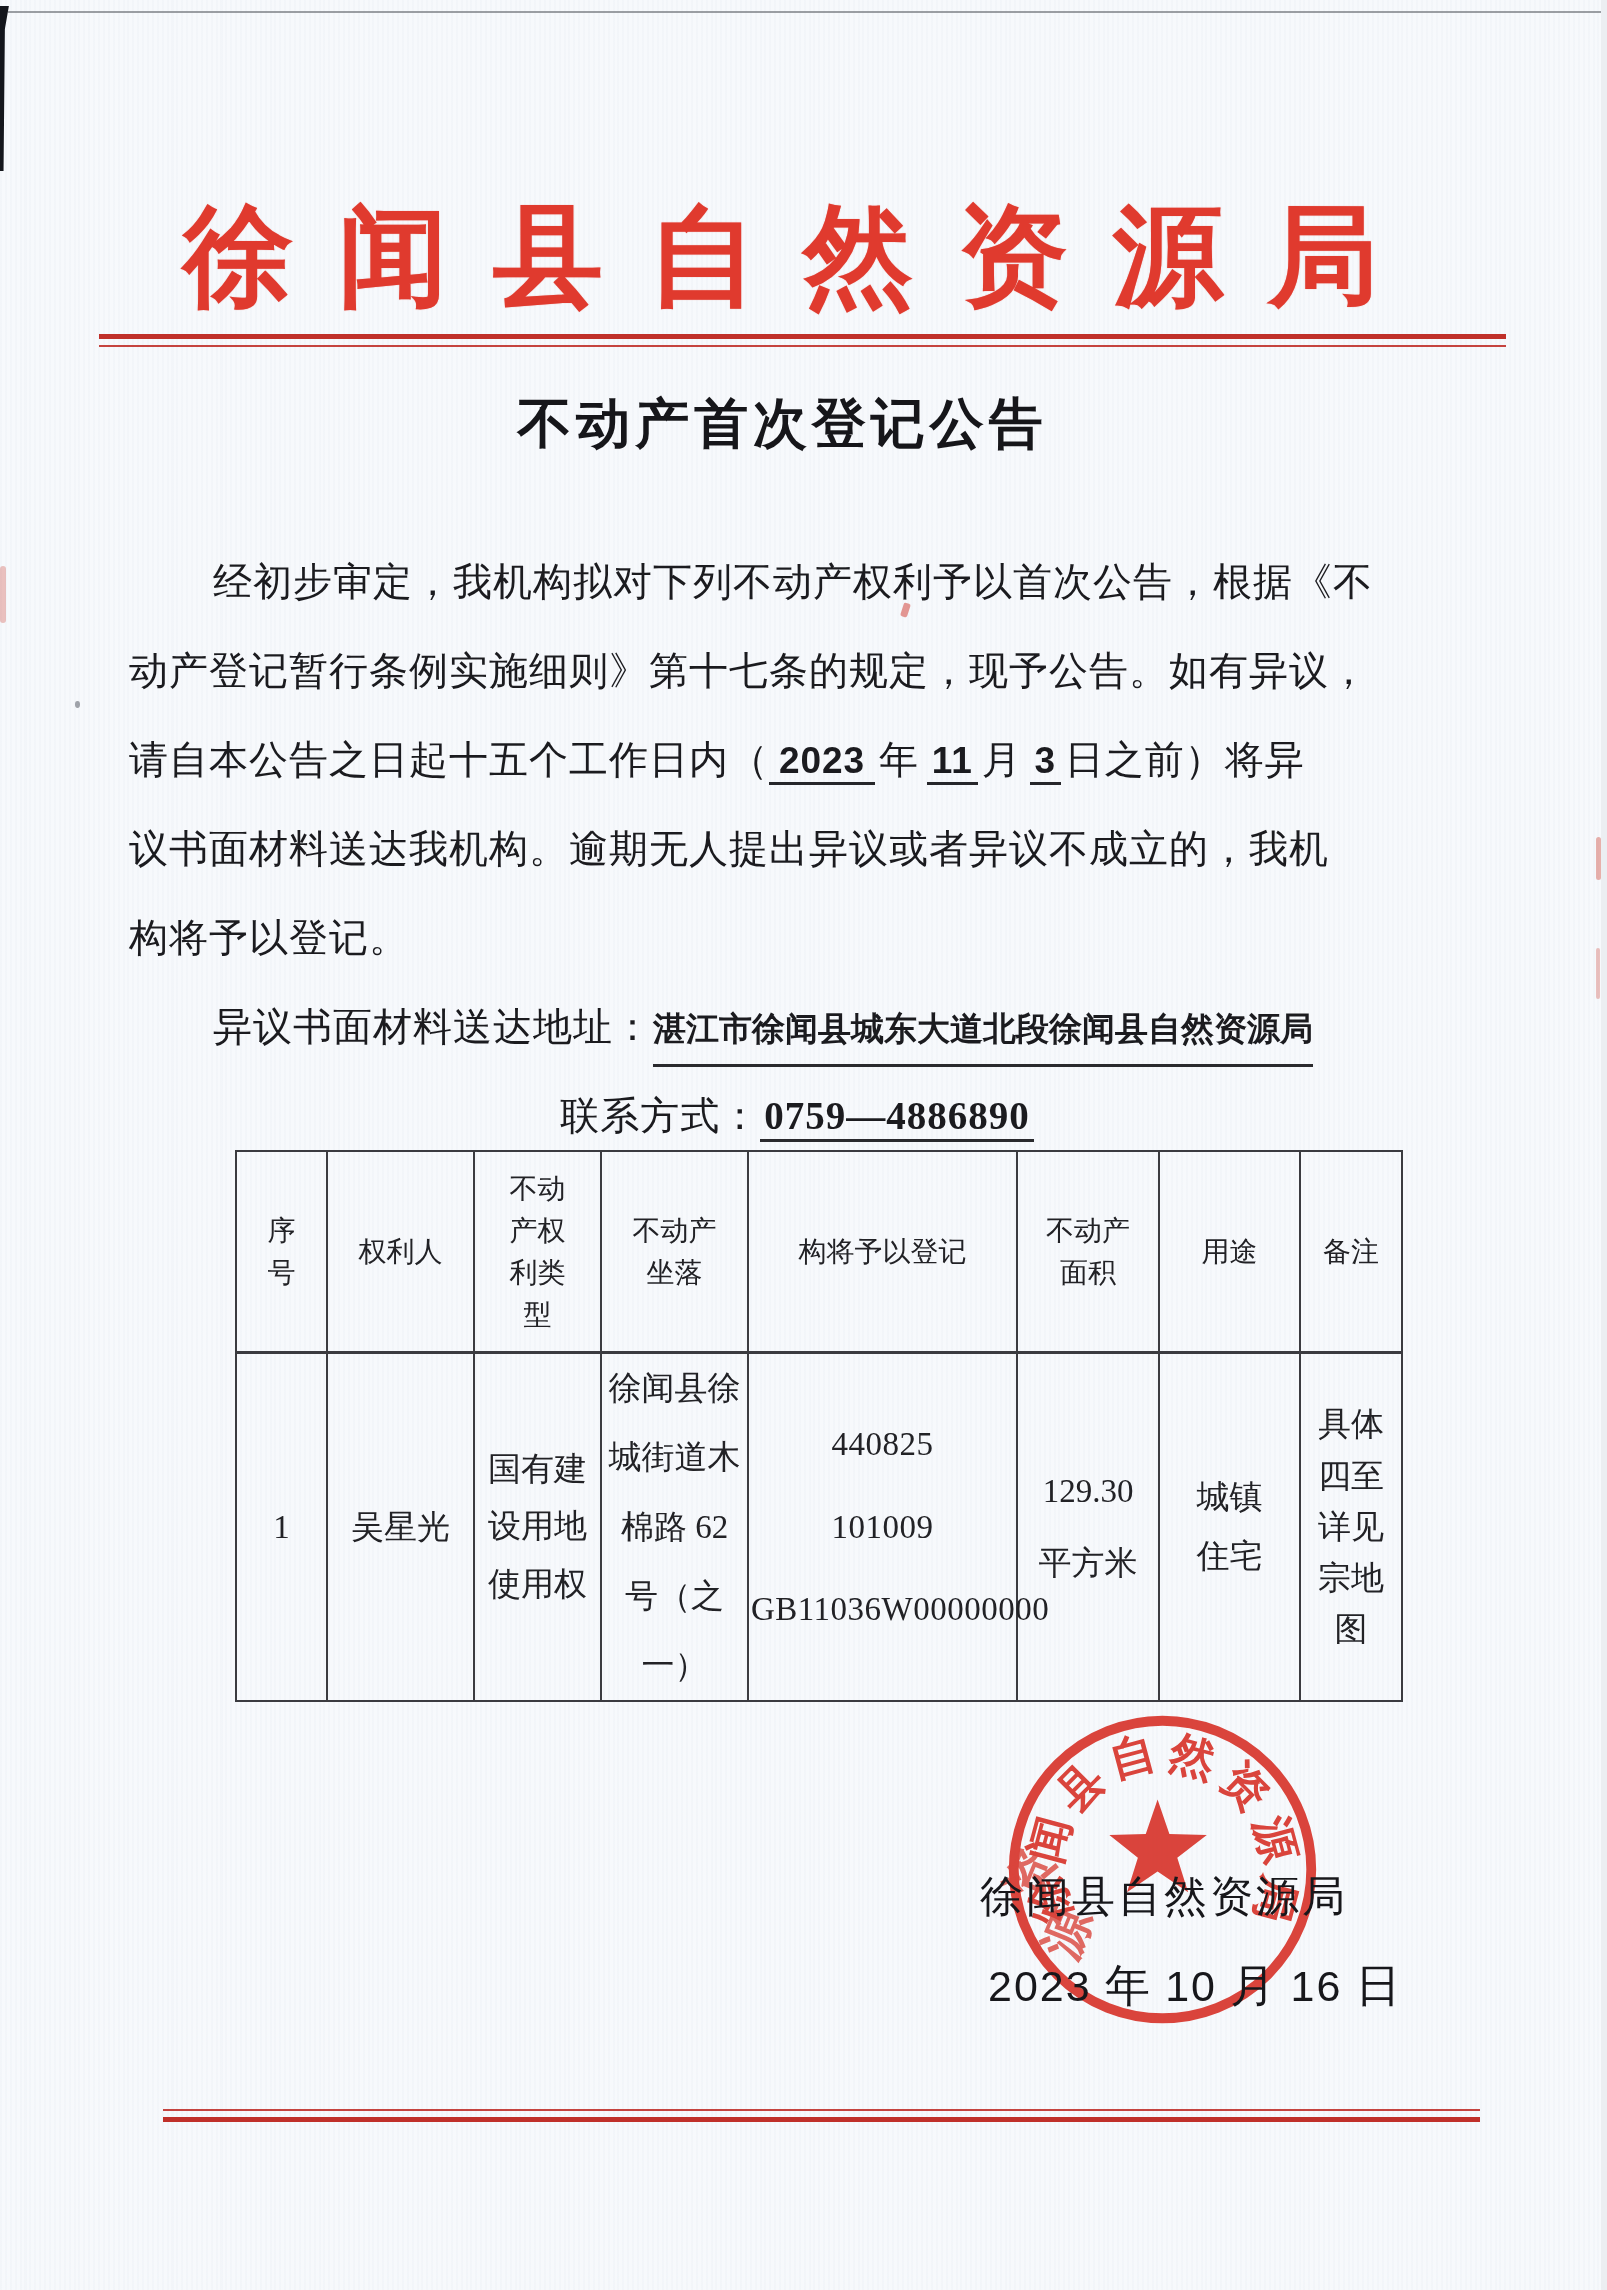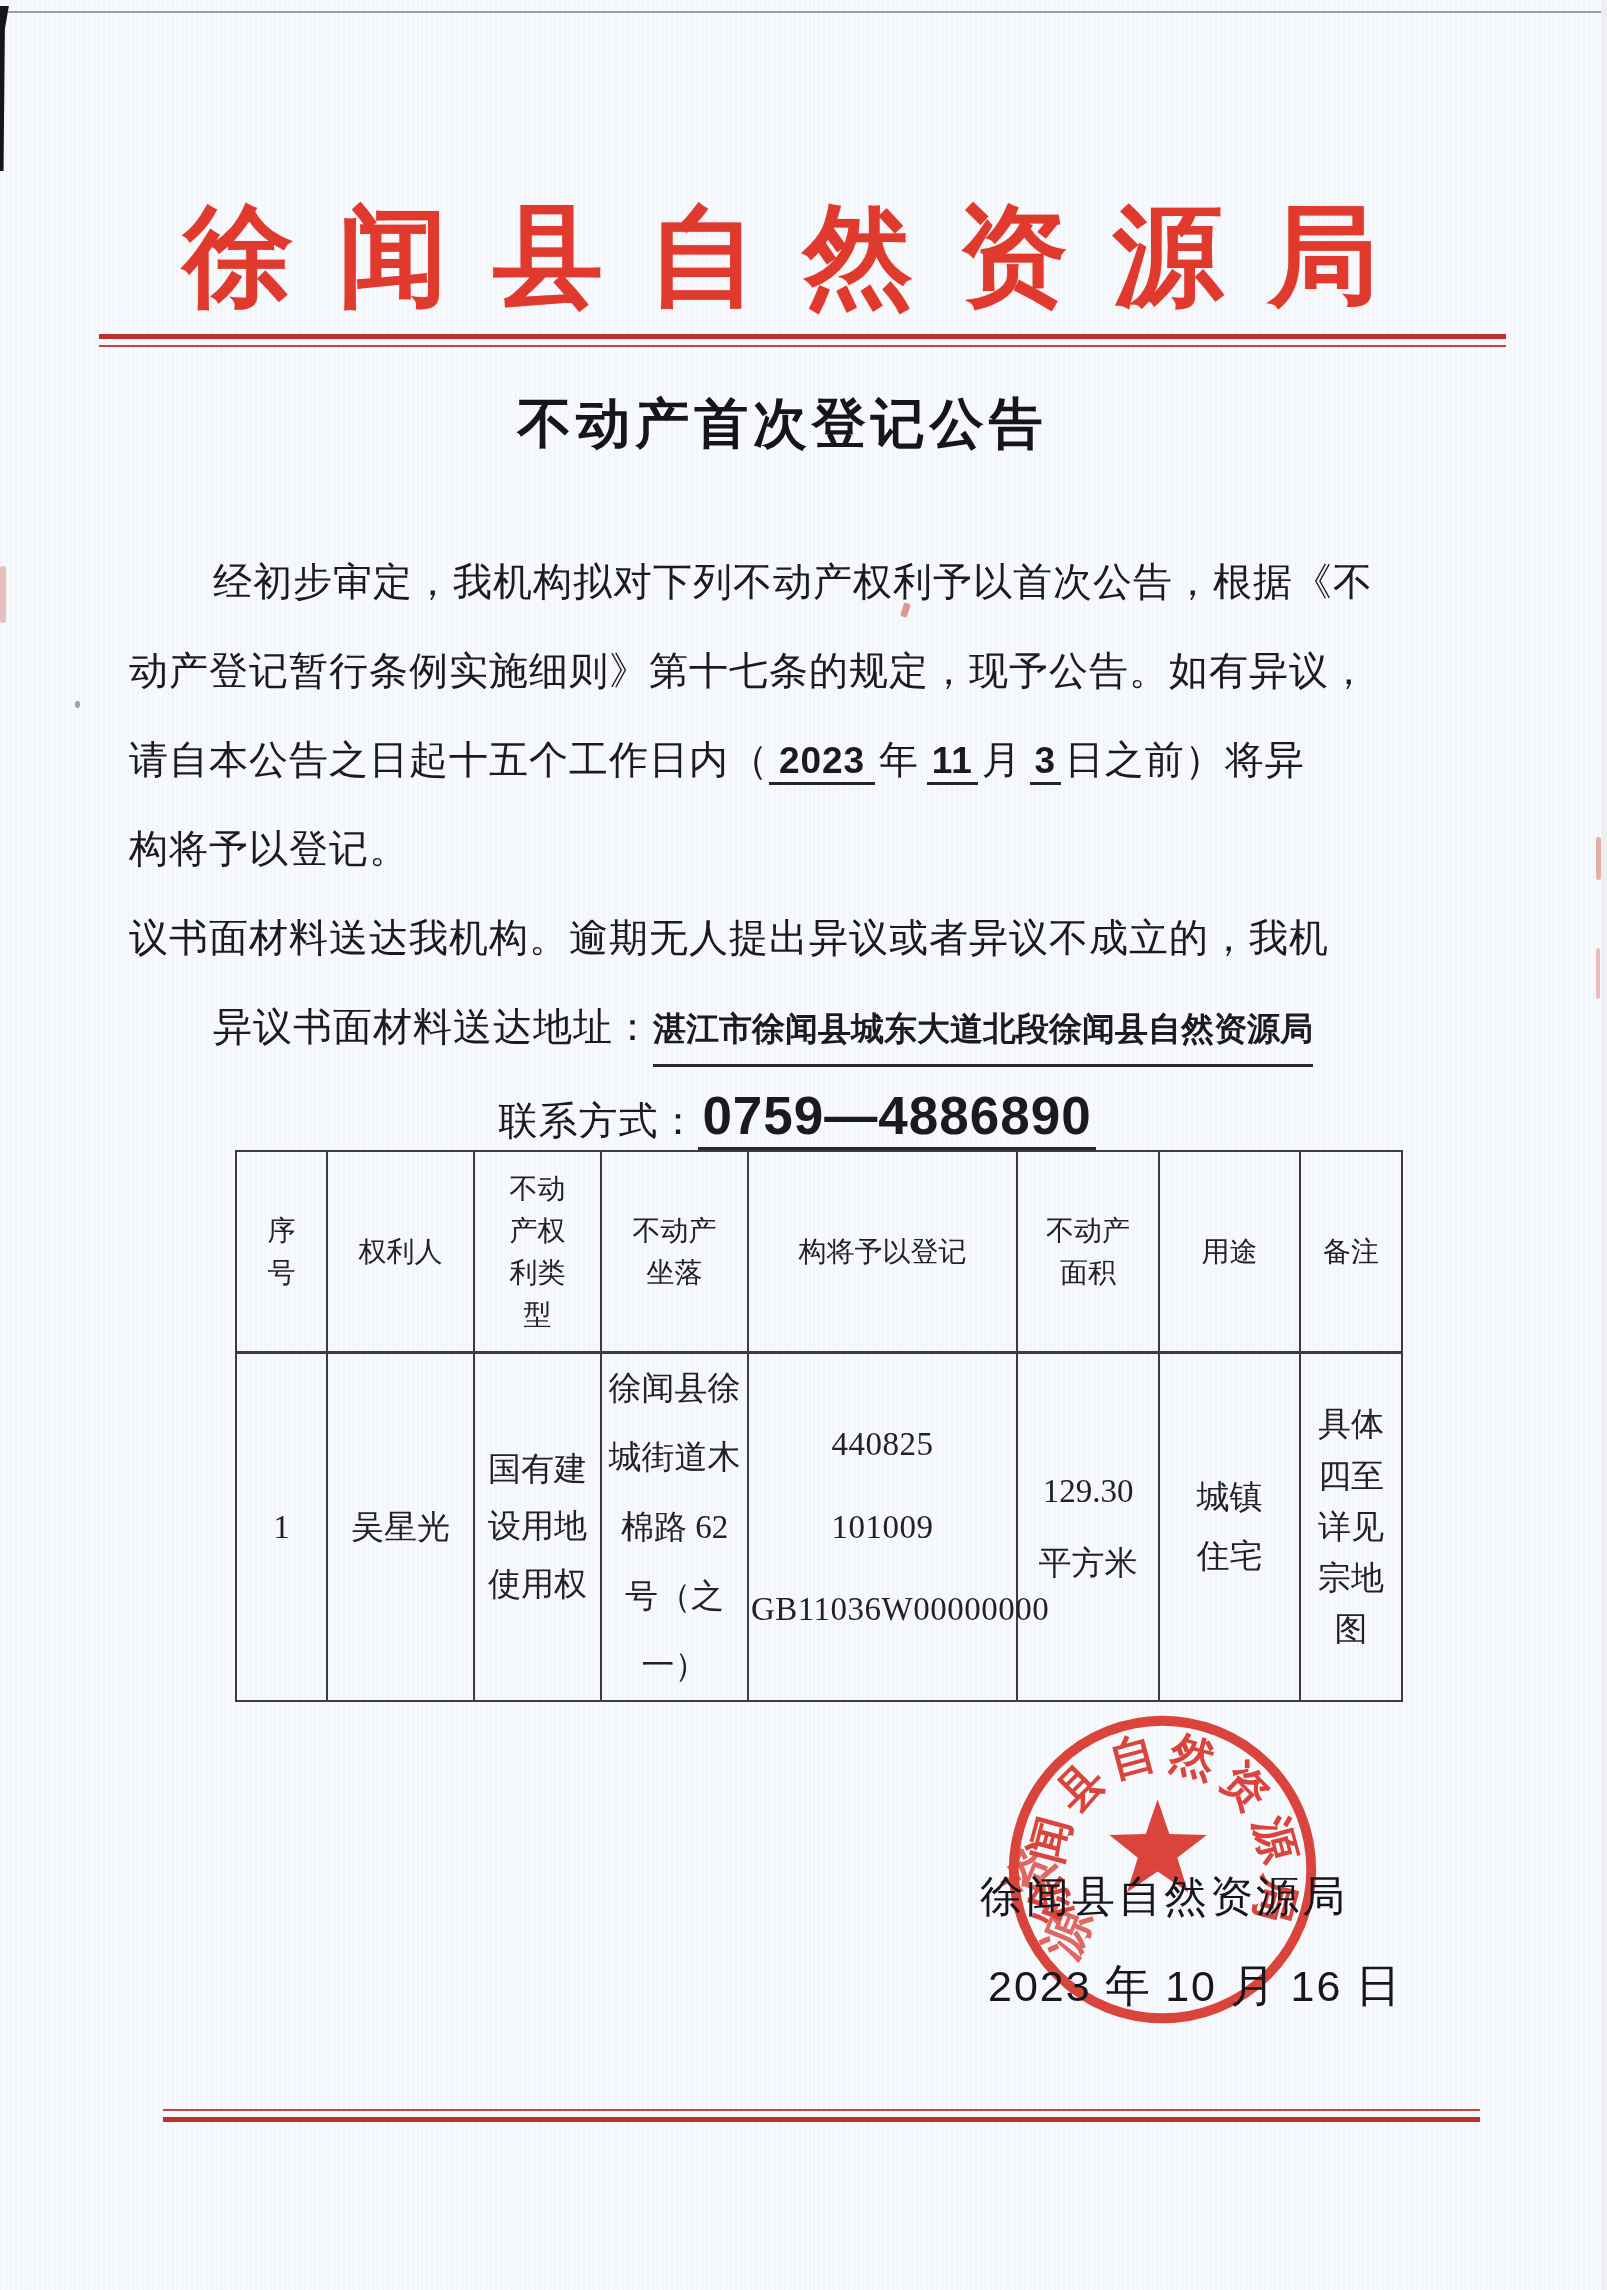--- a/index.html
+++ b/index.html
@@ -48,22 +48,22 @@
   .u-num{border-bottom:3.9px solid #26262a;padding:0 9.9px 1px 9.9px;}
   .u-num-tight{border-bottom:3.9px solid #26262a;padding:0 4.9px 1px 4.9px;}
   .unit-gap{margin:0 7.9px 0 3.9px;}
   .addr-line .addr-label{font-size:39px;}
   .addr-value{
     font-size:33px;font-weight:600;letter-spacing:0;
     border-bottom:3px solid #2a2a2e;padding-bottom:17px;
   }
   .contact-line{text-align:center;}
   .contact-value{
-    font-family:Liberation Sans, sans-serif;
-    font-size:53px;font-weight:700;border-bottom:3px solid #2a2a2e;padding:0 3.9px 2px 3.9px;margin-top:18px;
+    font-family:Liberation Serif, serif;
+    font-size:39px;font-weight:700;border-bottom:3px solid #2a2a2e;padding:0 3.9px 2px 3.9px;margin-top:18px;
   }
   
   table.reg{
     position:absolute;left:235px;top:1150px;width:1165px;height:454px;
     border-collapse:collapse;table-layout:fixed;
   }
   table.reg th,table.reg td{
     border:2px solid #3b3b40;vertical-align:middle;text-align:center;
     white-space:pre-line;font-weight:400;padding:0 2px;color:#222226;
   }
@@ -105,22 +105,22 @@
   <div class="org-title">徐闻县自然资源局</div>
   <div class="rule rule-a"></div>
   <div class="rule rule-b"></div>
 
   <div class="doc-title">不动产首次登记公告</div>
 
   <div class="body-text">
     <div class="body-line indent">经初步审定，我机构拟对下列不动产权利予以首次公告，根据《不</div>
     <div class="body-line">动产登记暂行条例实施细则》第十七条的规定，现予公告。如有异议，</div>
     <div class="body-line"><span>请自本公告之日起十五个工作日内（</span><span class="num u-num">2023</span><span class="unit-gap">年</span><span class="num u-num-tight">11</span><span class="unit-gap">月</span><span class="num u-num-tight">3</span><span class="unit-gap">日之前）将异</span></div>
+    <div class="body-line">议书面材料送达我机构。逾期无人提出异议或者异议不成立的，我机</div>
     <div class="body-line">构将予以登记。</div>
-    <div class="body-line">议书面材料送达我机构。逾期无人提出异议或者异议不成立的，我机</div>
     <div class="body-line indent addr-line"><span class="addr-label">异议书面材料送达地址：</span><span class="addr-value">湛江市徐闻县城东大道北段徐闻县自然资源局</span></div>
     <div class="body-line contact-line"><span>联系方式：</span><span class="contact-value">0759—4886890</span></div>
   </div>
 
   <table class="reg">
     <colgroup>
       <col style="width:91px">
         <col style="width:147px">
         <col style="width:127px">
         <col style="width:147px">

